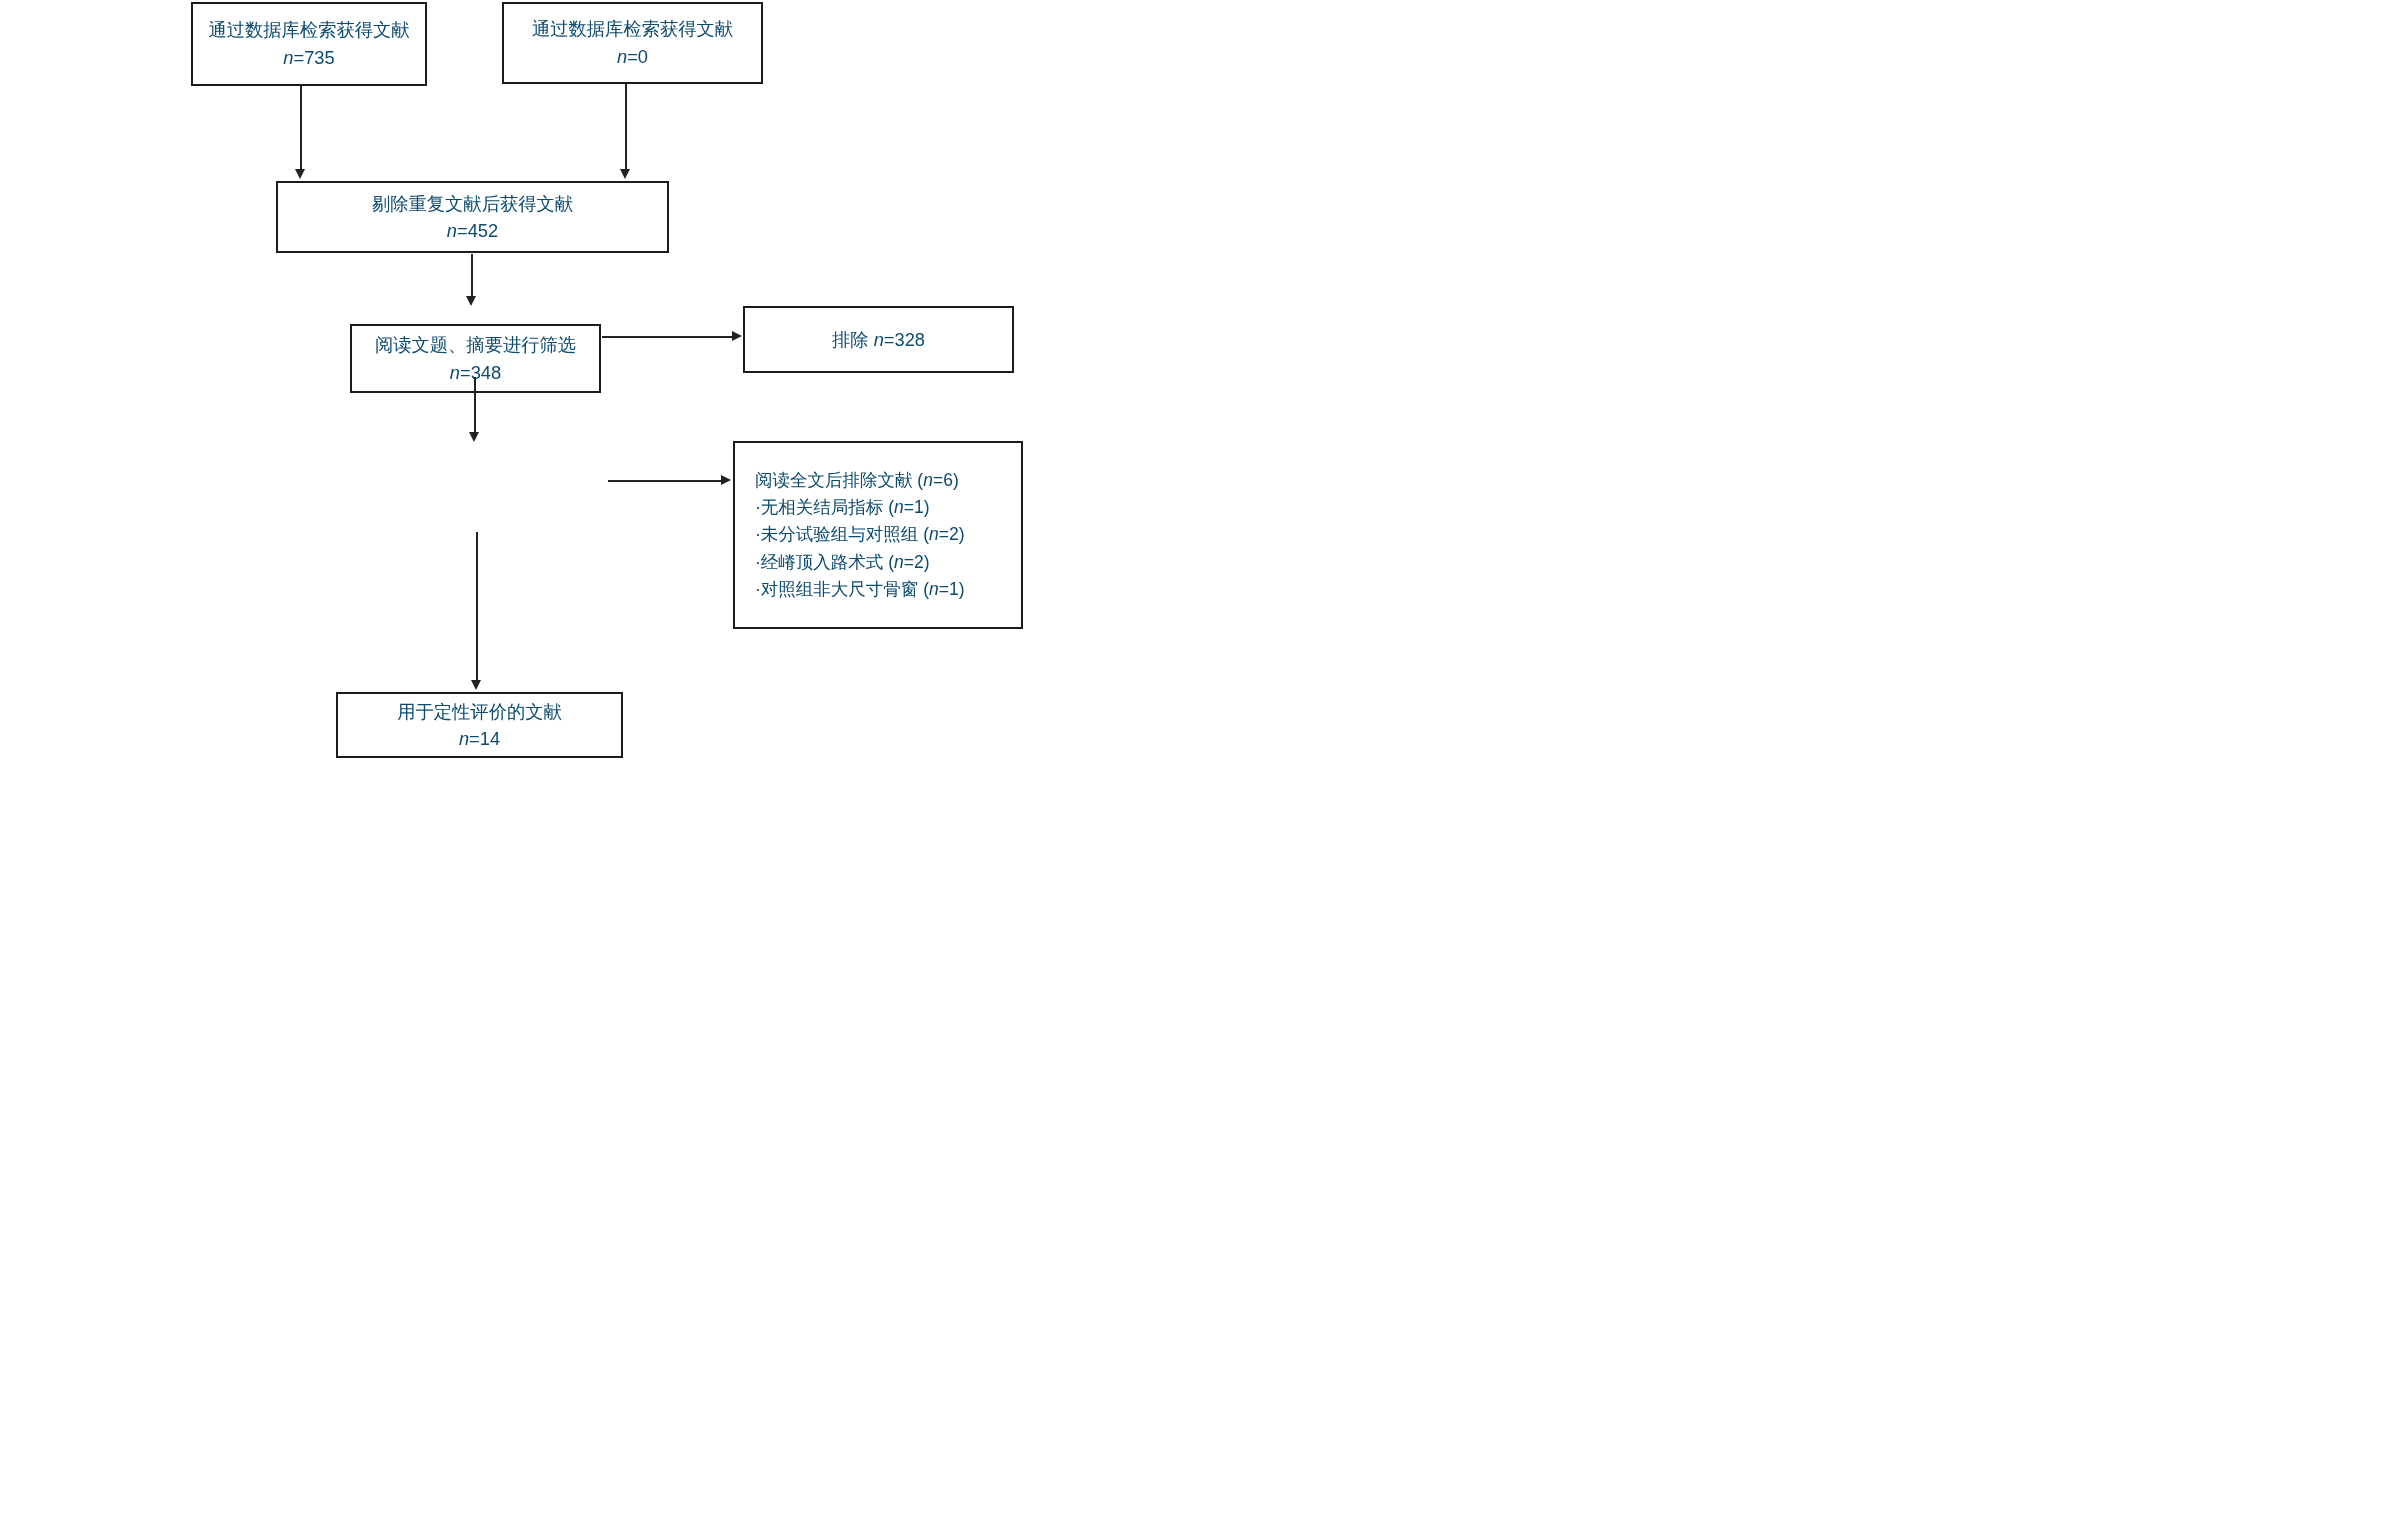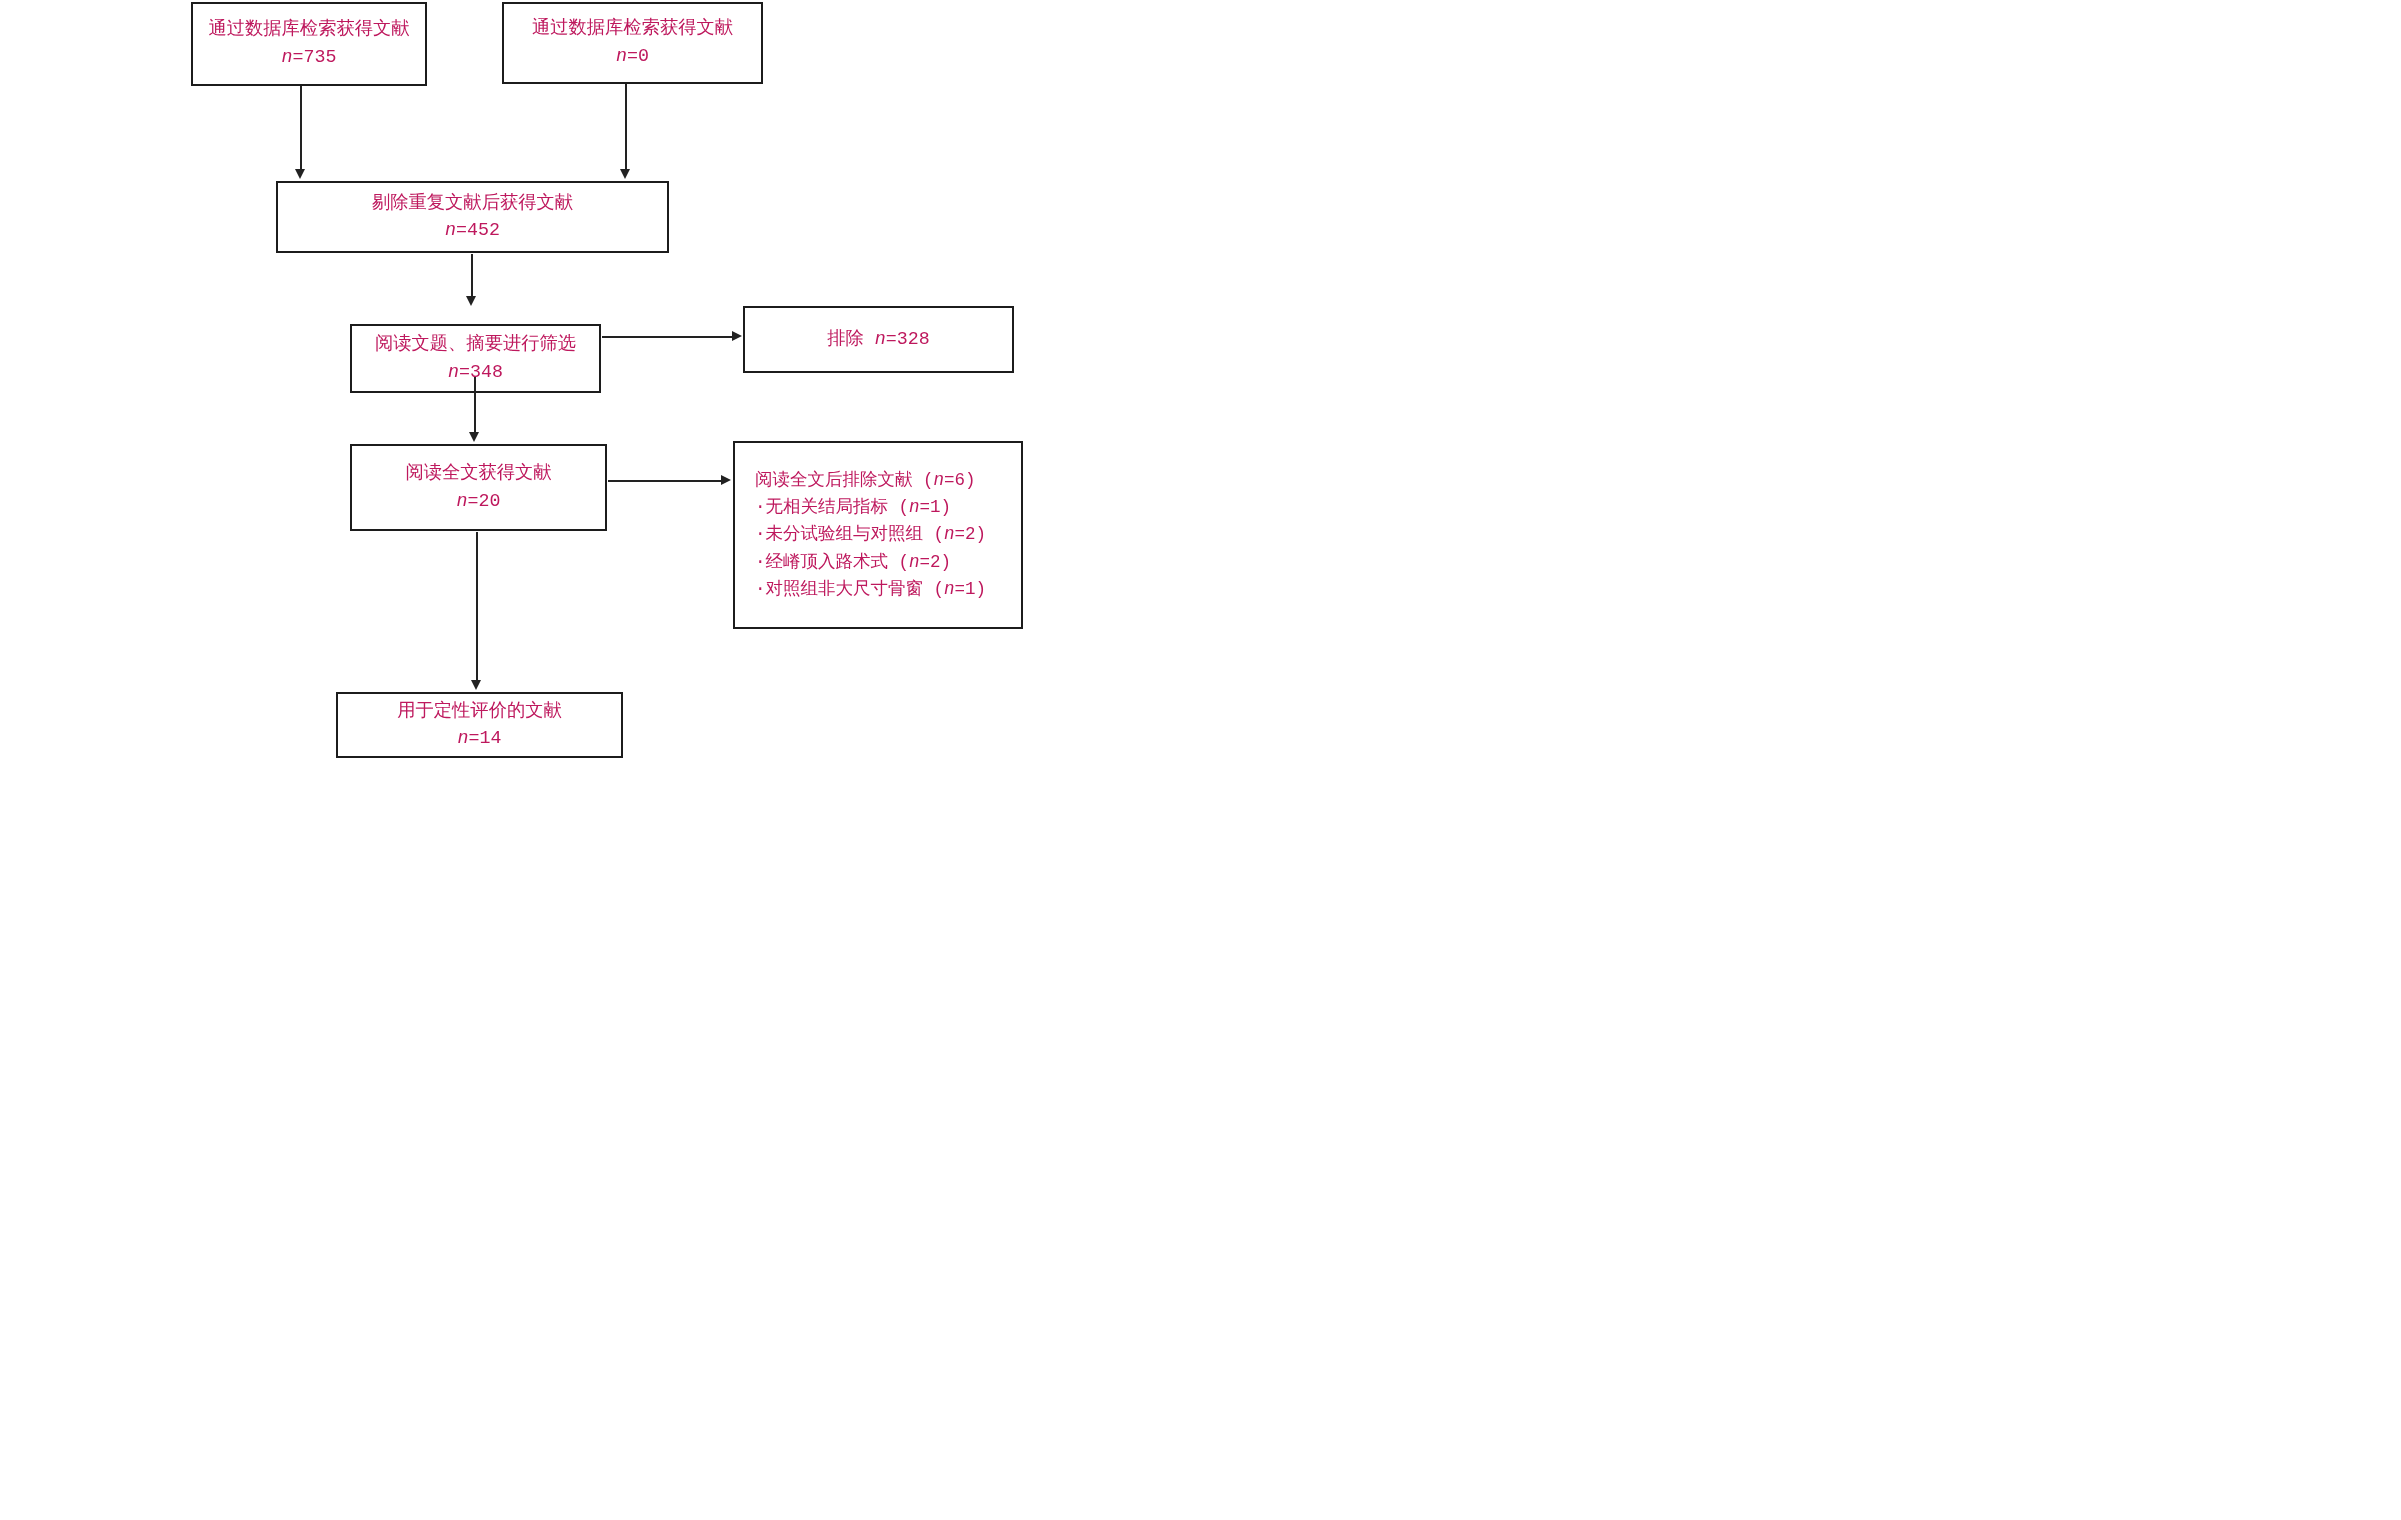--- a/index.html
+++ b/index.html
@@ -5,22 +5,22 @@
   html, body {
     margin: 0;
     padding: 0;
     background: #ffffff;
   }
   .canvas {
     position: relative;
     width: 1201px;
     height: 760px;
     background: #ffffff;
-    font-family: Liberation Mono, monospace;
-    color: #be185d;
+    font-family: Liberation Sans, sans-serif;
+    color: #0c4a6e;
     overflow: hidden;
   }
   .fbox {
     position: absolute;
     border: 2.3px solid #1c1c1c;
     background: #ffffff;
     display: flex;
     flex-direction: column;
     align-items: center;
     justify-content: center;
@@ -110,24 +110,20 @@
 
   <div class="fbox" id="box-screen">
     <div>阅读文题、摘要进行筛选</div>
     <div><i>n</i>=348</div>
   </div>
 
   <div class="fbox" id="box-excluded">
     <div>排除 <i>n</i>=328</div>
   </div>
 
-  <div class="fbox" id="box-fulltext">
-    <div>阅读全文获得文献</div>
-    <div><i>n</i>=20</div>
-  </div>
 
   <div class="fbox" id="box-ft-excl">
     <div>阅读全文后排除文献 (<i>n</i>=6)</div>
     <div>·无相关结局指标 (<i>n</i>=1)</div>
     <div>·未分试验组与对照组 (<i>n</i>=2)</div>
     <div>·经嵴顶入路术式 (<i>n</i>=2)</div>
     <div>·对照组非大尺寸骨窗 (<i>n</i>=1)</div>
   </div>
 
   <div class="fbox" id="box-qual">

